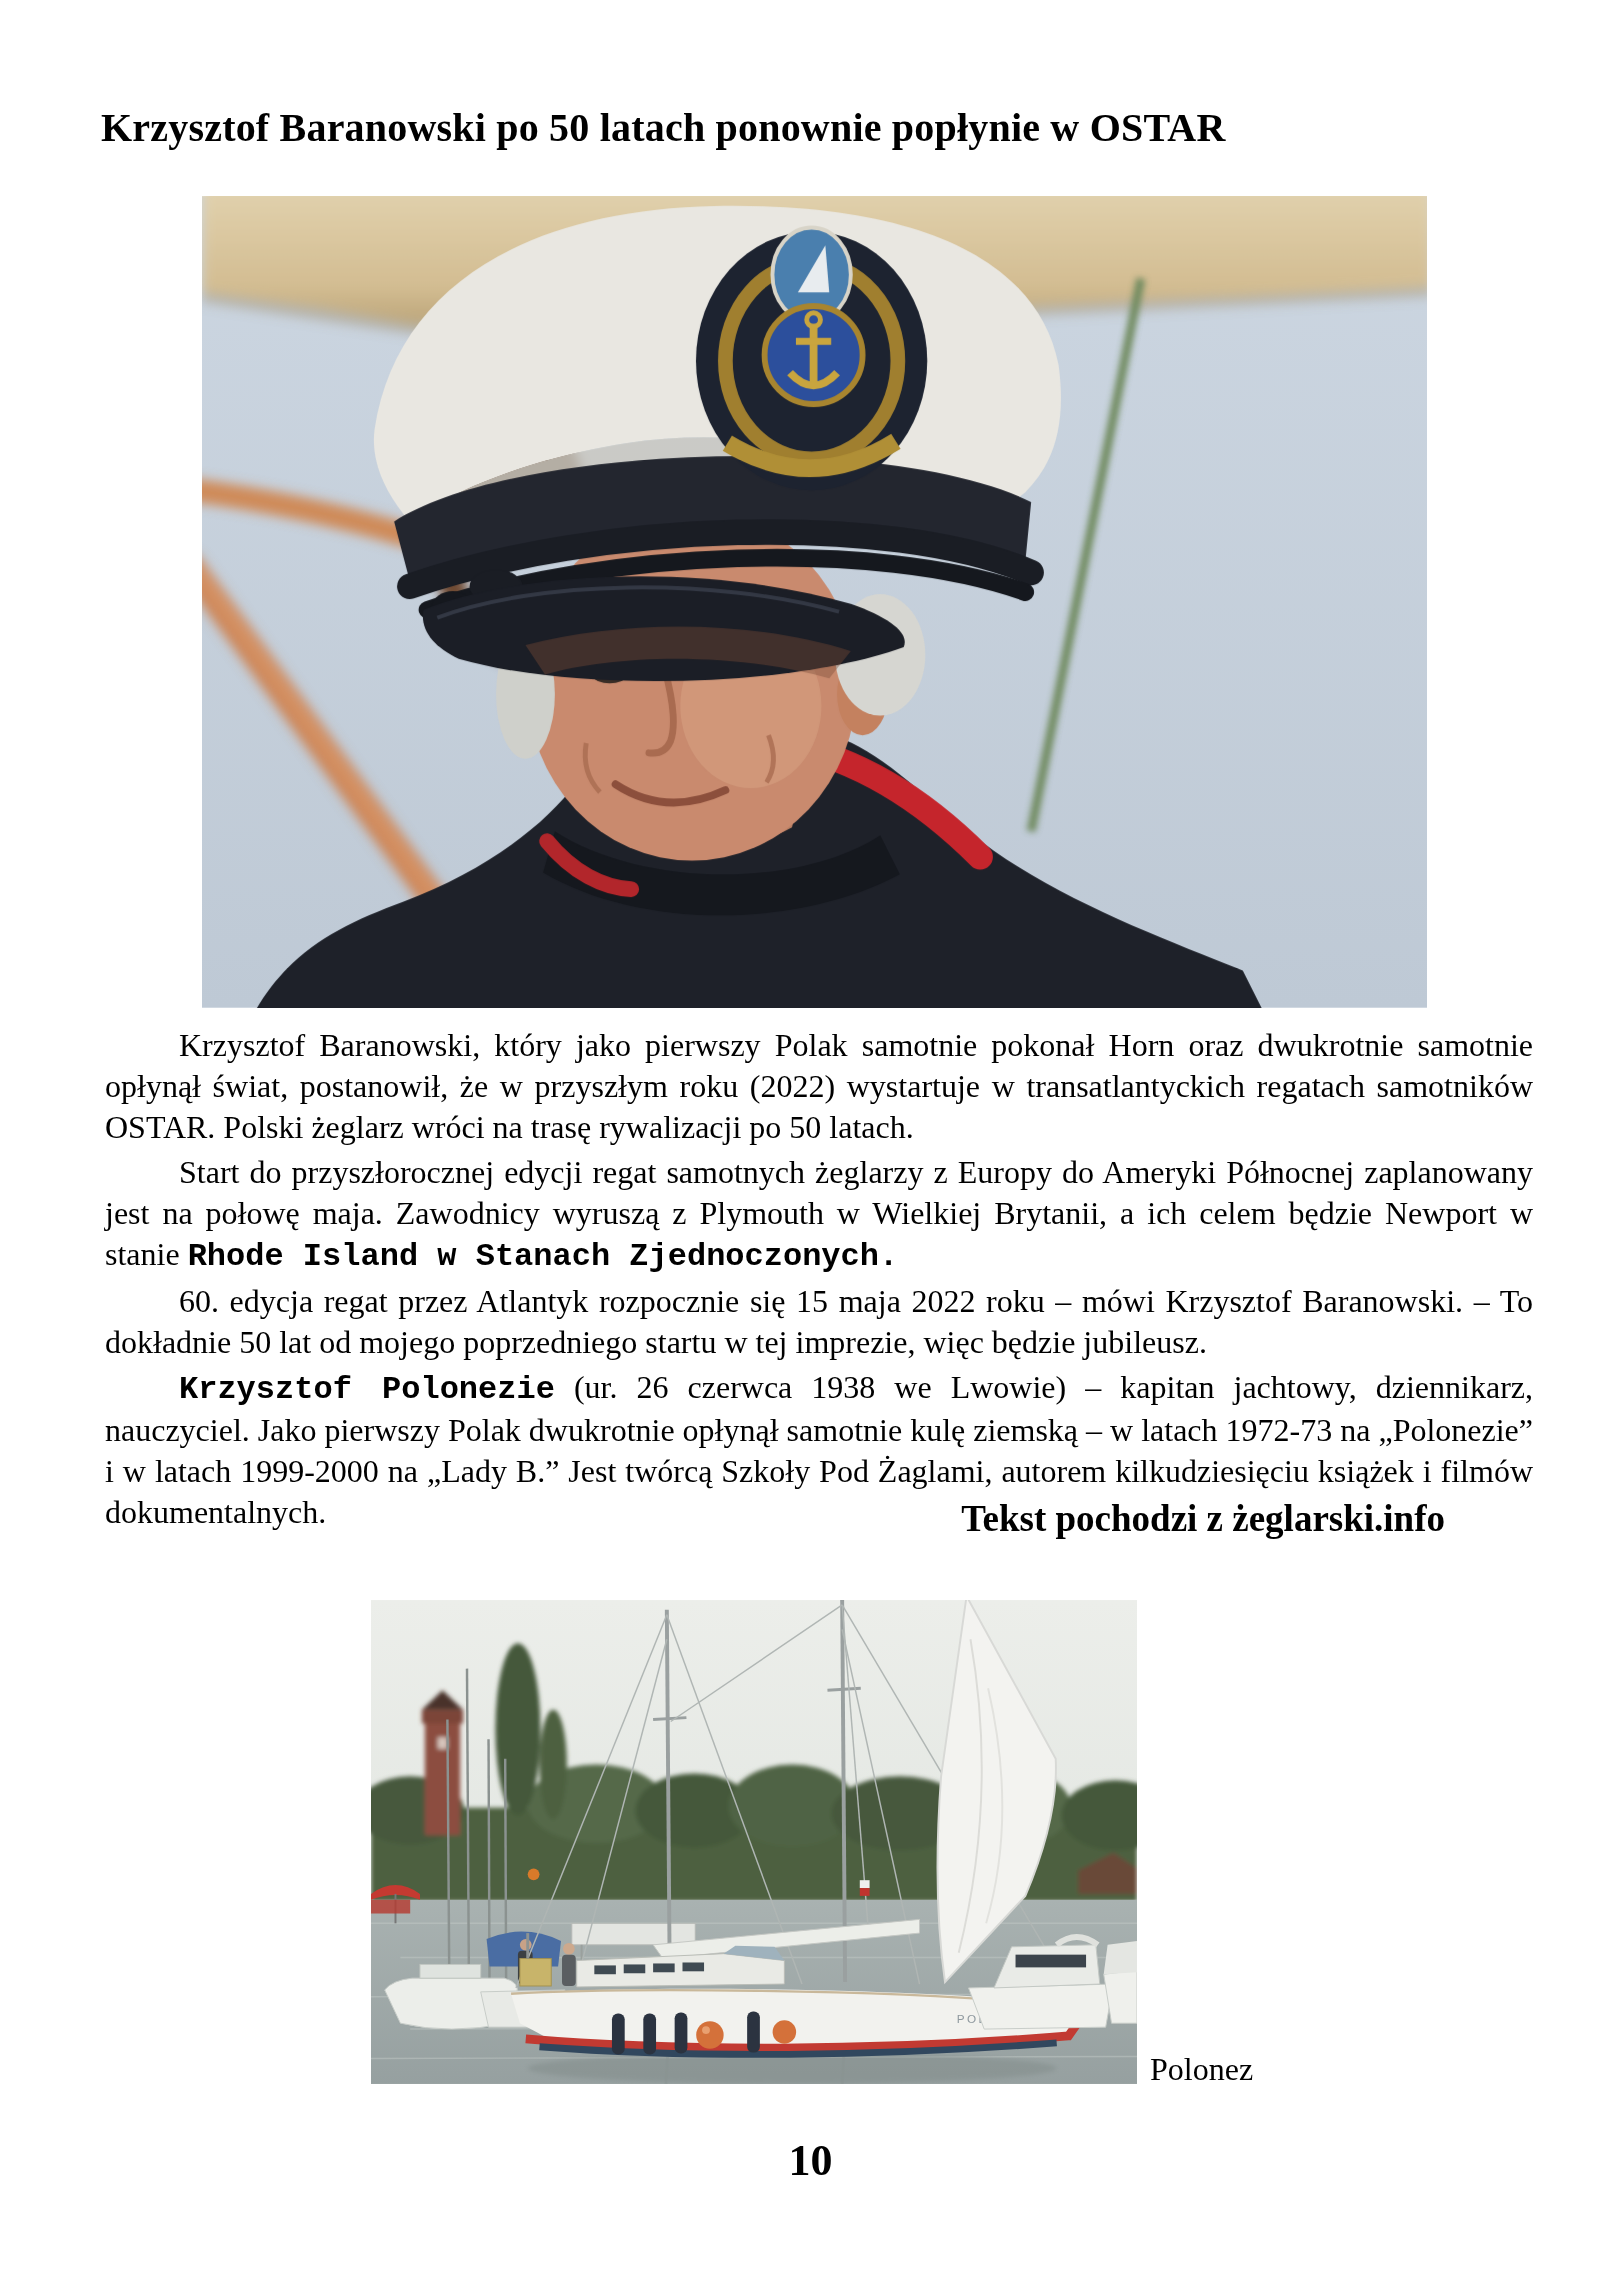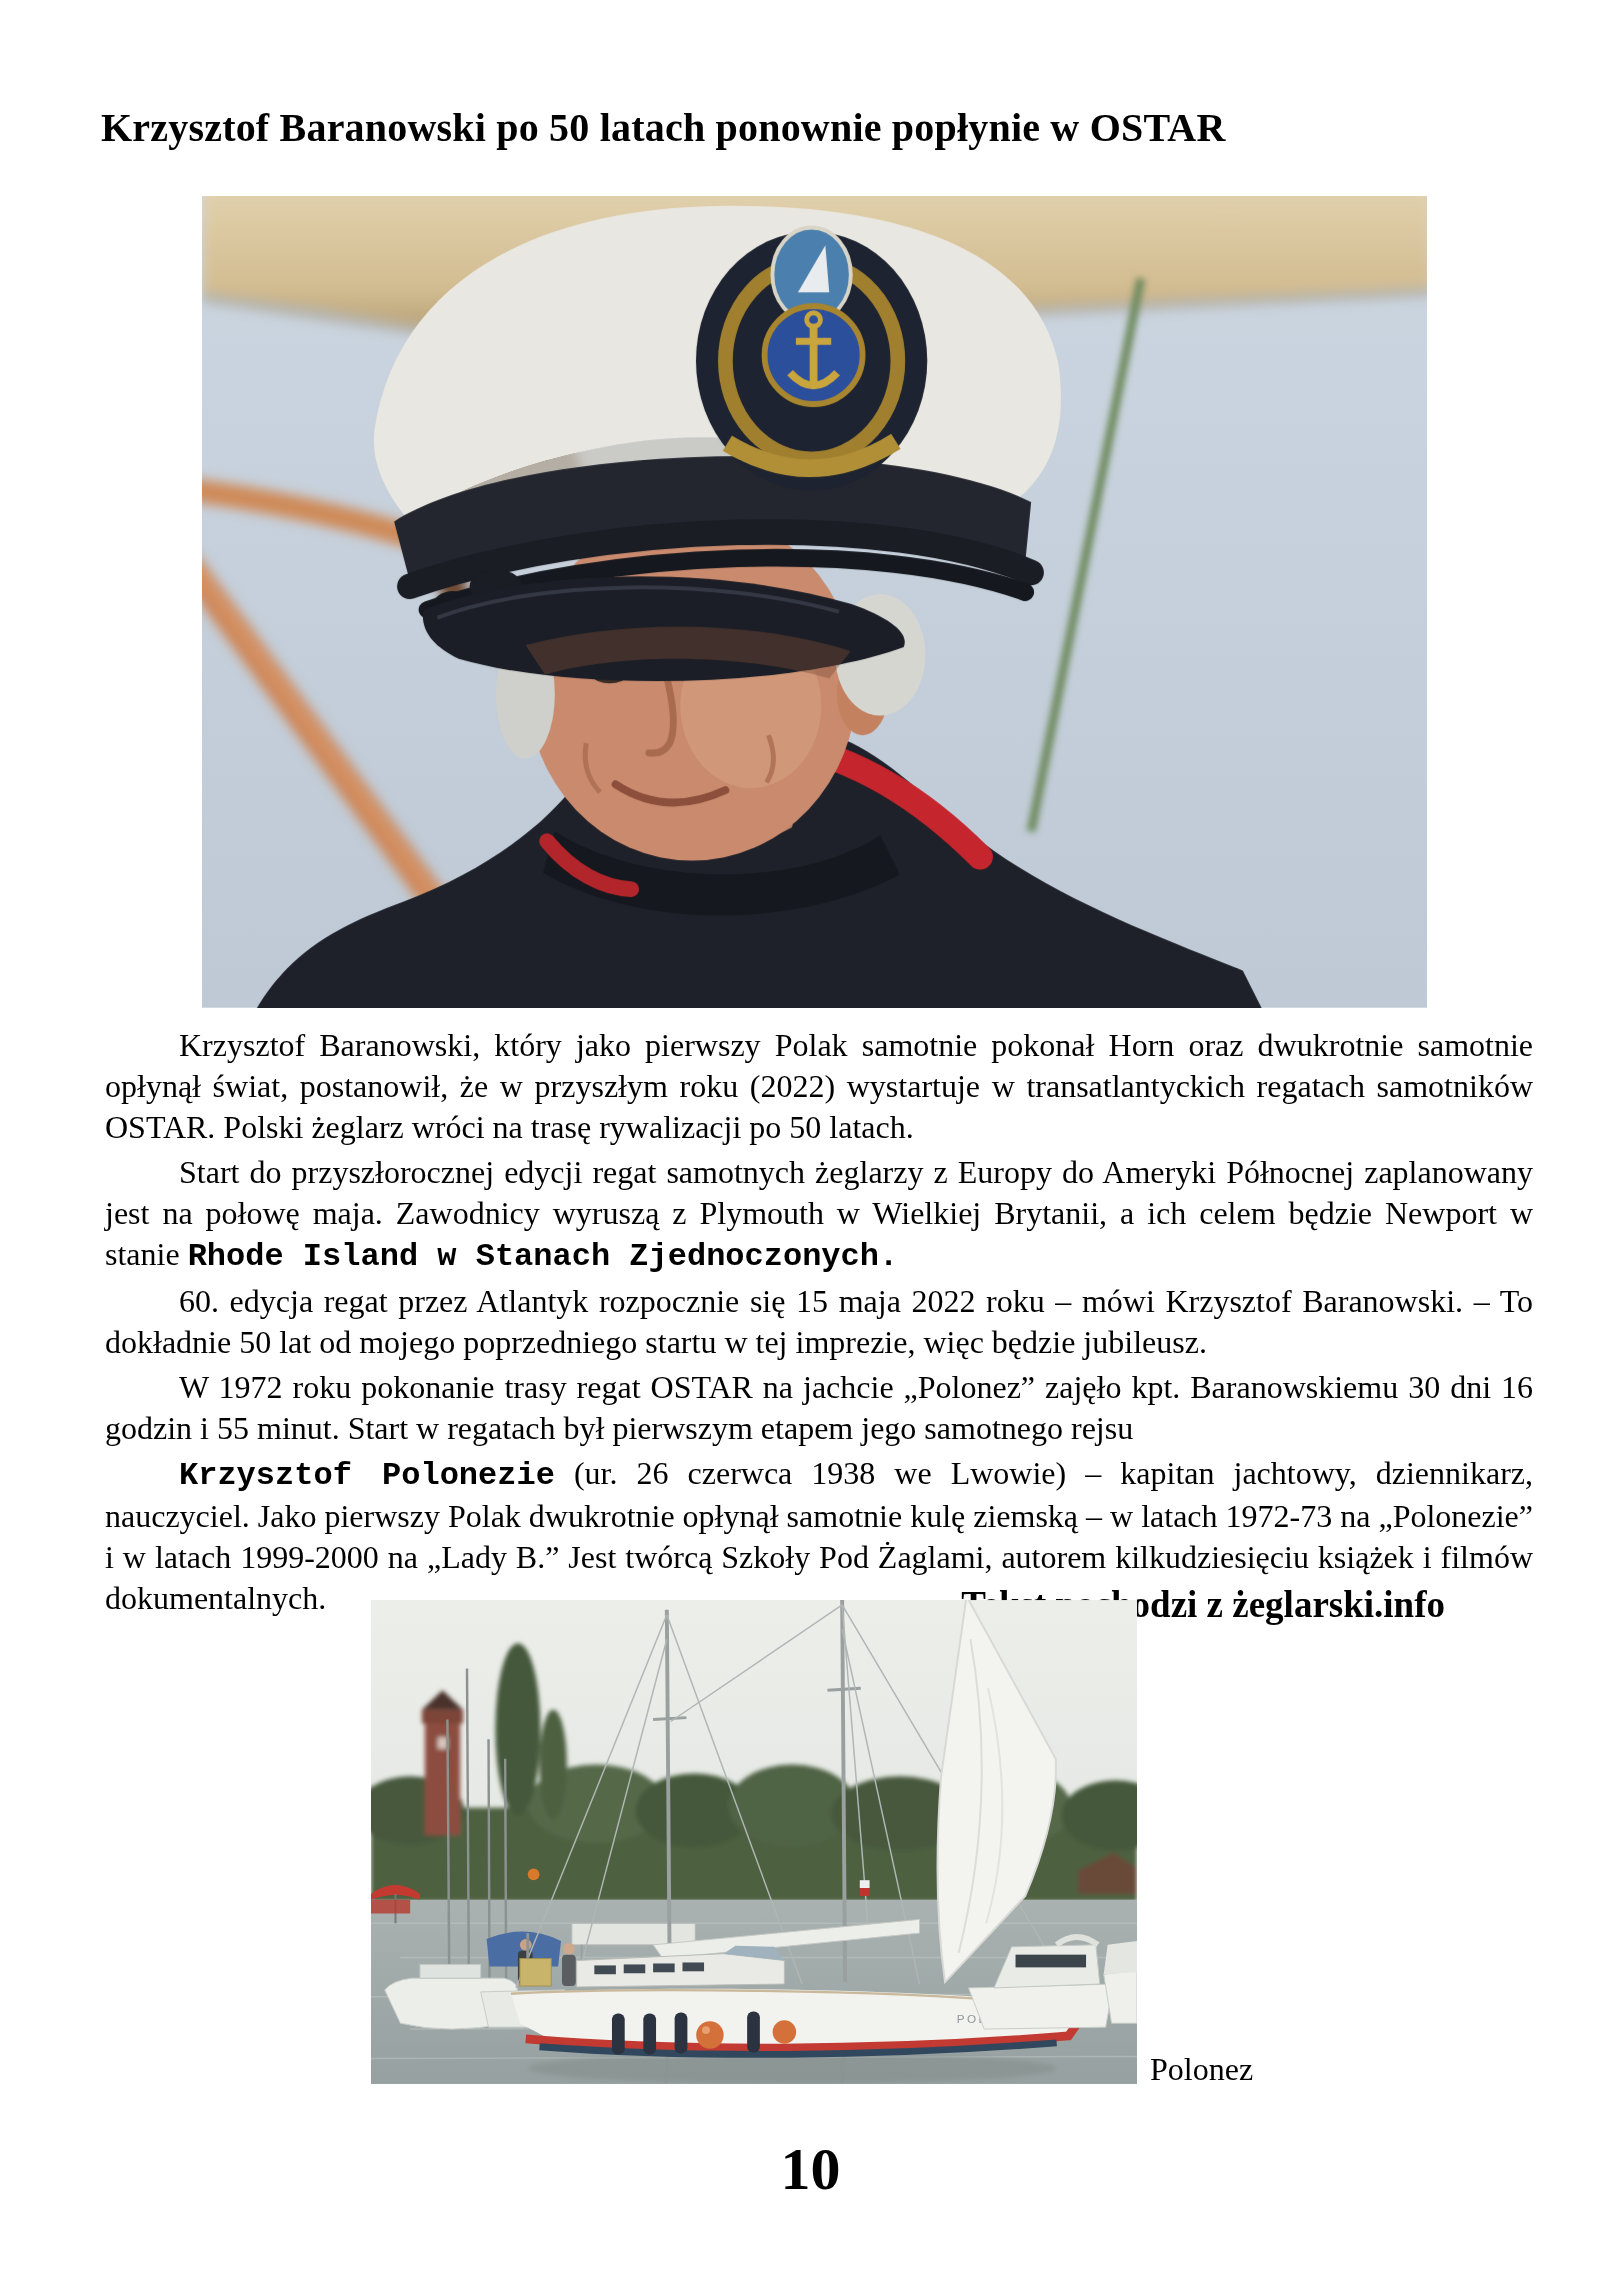--- a/index.html
+++ b/index.html
@@ -23,21 +23,21 @@
   .article .b{font-weight:bold;font-family:Liberation Mono, monospace;}
   .credit{
     position:absolute;right:92px;bottom:3.9px;
     font-weight:bold;font-size:37px;line-height:29px;white-space:nowrap;
   }
   .caption{
     position:absolute;left:1150px;top:2051px;font-size:32px;
   }
   .pagenum{
     position:absolute;left:0;top:2135px;width:100%;
-    text-align:center;font-size:60px;font-weight:bold;
+    text-align:center;font-size:44px;font-weight:bold;
   }
 </style>
 </head>
 <body>
 
 <div class="title">Krzysztof Baranowski po 50 latach ponownie popłynie w OSTAR</div>
 
 <div class="photo photo1">
 <svg viewBox="0 0 1250 828" xmlns="http://www.w3.org/2000/svg">
   <defs>
@@ -138,21 +138,20 @@
     </g>
   </g>
 </svg>
 </div>
 
 <div class="article">
   <div id="paras">
       <p><span>Krzysztof Baranowski, który jako pierwszy Polak samotnie pokonał Horn oraz dwukrotnie samotnie opłynął świat, postanowił, że w przyszłym roku (2022) wystartuje w transatlantyckich regatach samotników OSTAR. Polski żeglarz wróci na trasę rywalizacji po 50 latach.</span></p>
       <p><span>Start do przyszłorocznej edycji regat samotnych żeglarzy z Europy do Ameryki Północnej zaplanowany jest na połowę maja. Zawodnicy wyruszą z Plymouth w Wielkiej Brytanii, a ich celem będzie Newport w stanie </span><span class="b">Rhode Island w Stanach Zjednoczonych.</span></p>
       <p><span>60. edycja regat przez Atlantyk rozpocznie się 15 maja 2022 roku – mówi Krzysztof Baranowski. – To dokładnie 50 lat od mojego poprzedniego startu w tej imprezie, więc będzie jubileusz.</span></p>
-      <p><span>W 1972 roku pokonanie trasy regat OSTAR na jachcie „Polonez” zajęło kpt. Baranowskiemu 30 dni 16 godzin i 55 minut. Start w regatach był pierwszym etapem jego samotnego rejsu</span></p>
       <p><span class="b">Krzysztof Polonezie</span><span> (ur. 26 czerwca 1938 we Lwowie) – kapitan jachtowy, dziennikarz, nauczyciel. Jako pierwszy Polak dwukrotnie opłynął samotnie kulę ziemską – w latach 1972-73 na „Polonezie” i w latach 1999-2000 na „Lady B.” Jest twórcą Szkoły Pod Żaglami, autorem kilkudziesięciu książek i filmów doku­mentalnych.</span></p>
     </div>
   <span class="credit">Tekst pochodzi z żeglarski.info</span>
 </div>
 
 <div class="photo photo2">
 <svg viewBox="0 0 782 494" xmlns="http://www.w3.org/2000/svg">
   <defs>
     <linearGradient id="sky2" x1="0" y1="0" x2="0" y2="1">
       <stop offset="0" stop-color="#eceeea"></stop>

